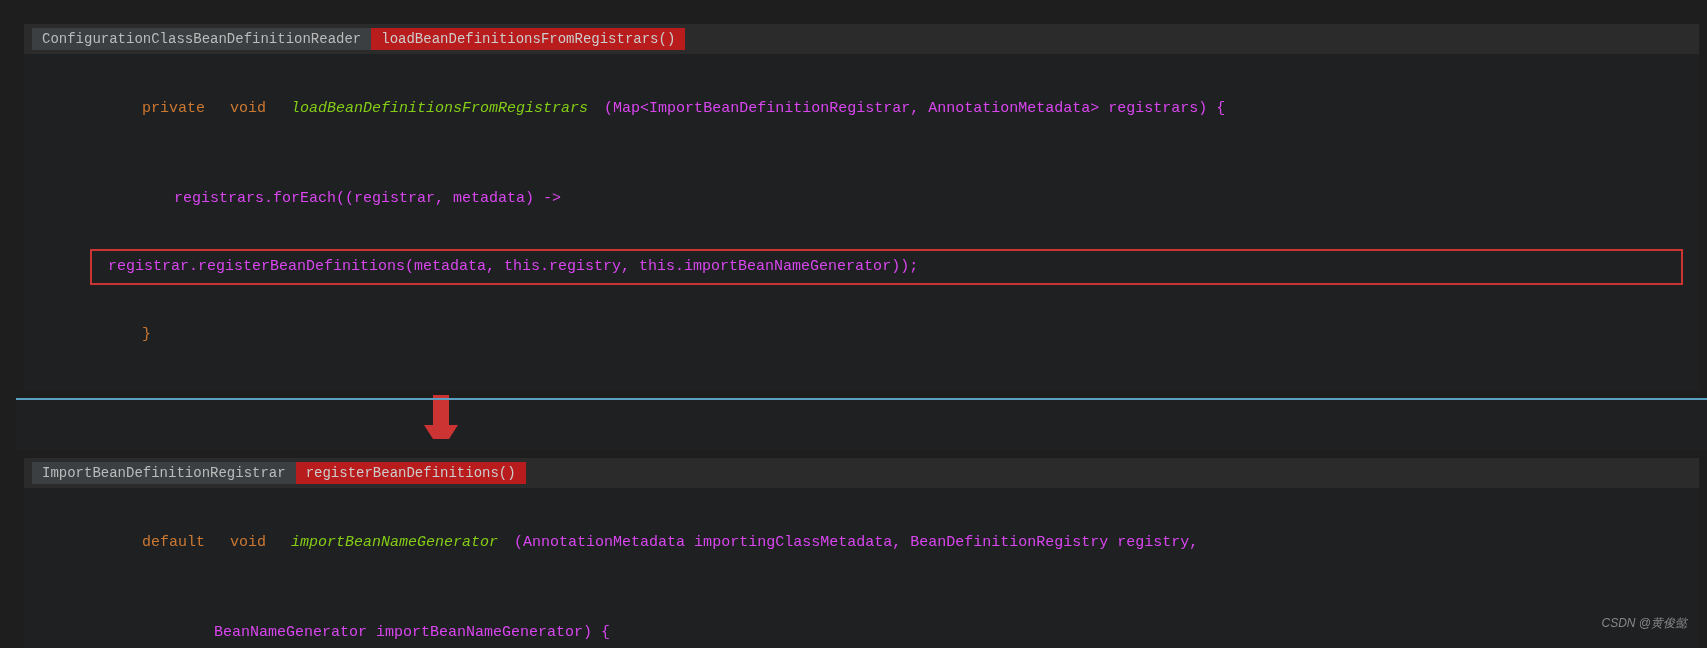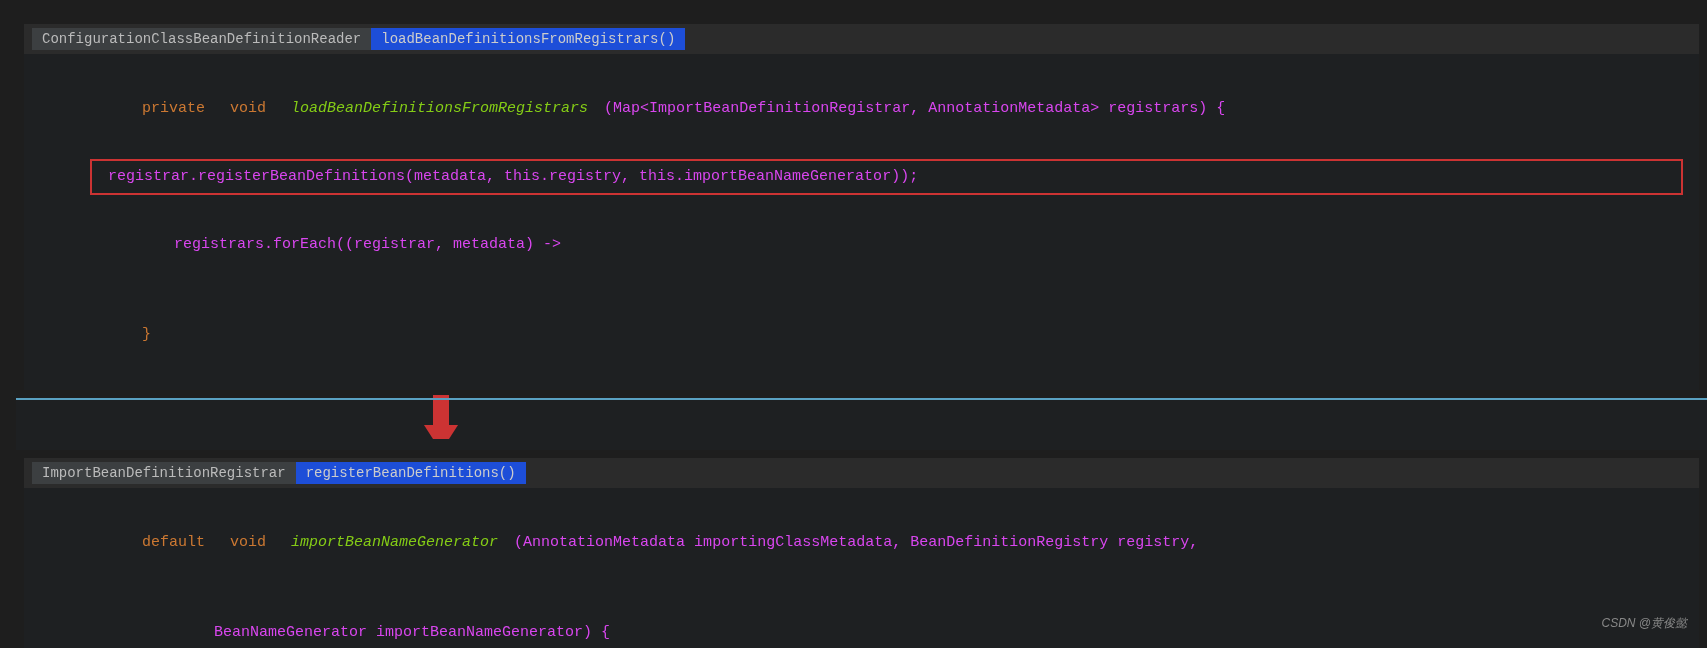--- a/index.html
+++ b/index.html
@@ -28,21 +28,21 @@
 
     .header-class {
       background: #3c3f41;
       color: #bbb;
       padding: 3px 10px;
       font-size: 14px;
       font-family: 'Courier New', Courier, monospace;
     }
 
     .header-method {
-      background: #1d4ed8;
+      background: #b91c1c;
       color: #ccc;
       padding: 3px 10px;
       font-size: 14px;
       font-family: 'Courier New', Courier, monospace;
     }
 
     .code-area {
       background: #1e2022;
       padding: 10px 0;
       line-height: 1.6;
@@ -143,30 +143,30 @@
 
     <div class="code-line">
       <span class="line-gutter"></span>
       <span class="line-content">
         <span class="kw">private </span><span class="kw">void </span><span class="fn">loadBeanDefinitionsFromRegistrars</span><span class="plain">(Map&lt;ImportBeanDefinitionRegistrar, AnnotationMetadata&gt; registrars) {</span>
       </span>
     </div>
 
     <div class="code-line">
       <span class="line-gutter"></span>
+      <span class="line-content indent1">
+        <span class="plain">registrars.forEach((registrar, metadata) -&gt;</span>
+      </span>
+    </div>
+
+    <div class="code-line">
+      <span class="line-gutter"></span>
       <div class="highlight-box">
         <span class="plain">registrar.registerBeanDefinitions(metadata, this.registry, this.importBeanNameGenerator));</span>
       </div>
-    </div>
-
-    <div class="code-line">
-      <span class="line-gutter"></span>
-      <span class="line-content indent1">
-        <span class="plain">registrars.forEach((registrar, metadata) -&gt;</span>
-      </span>
     </div>
 
     <div class="code-line">
       <span class="line-gutter"></span>
       <span class="line-content">
         <span class="kw">}</span>
       </span>
     </div>
   </div>
 </div>

